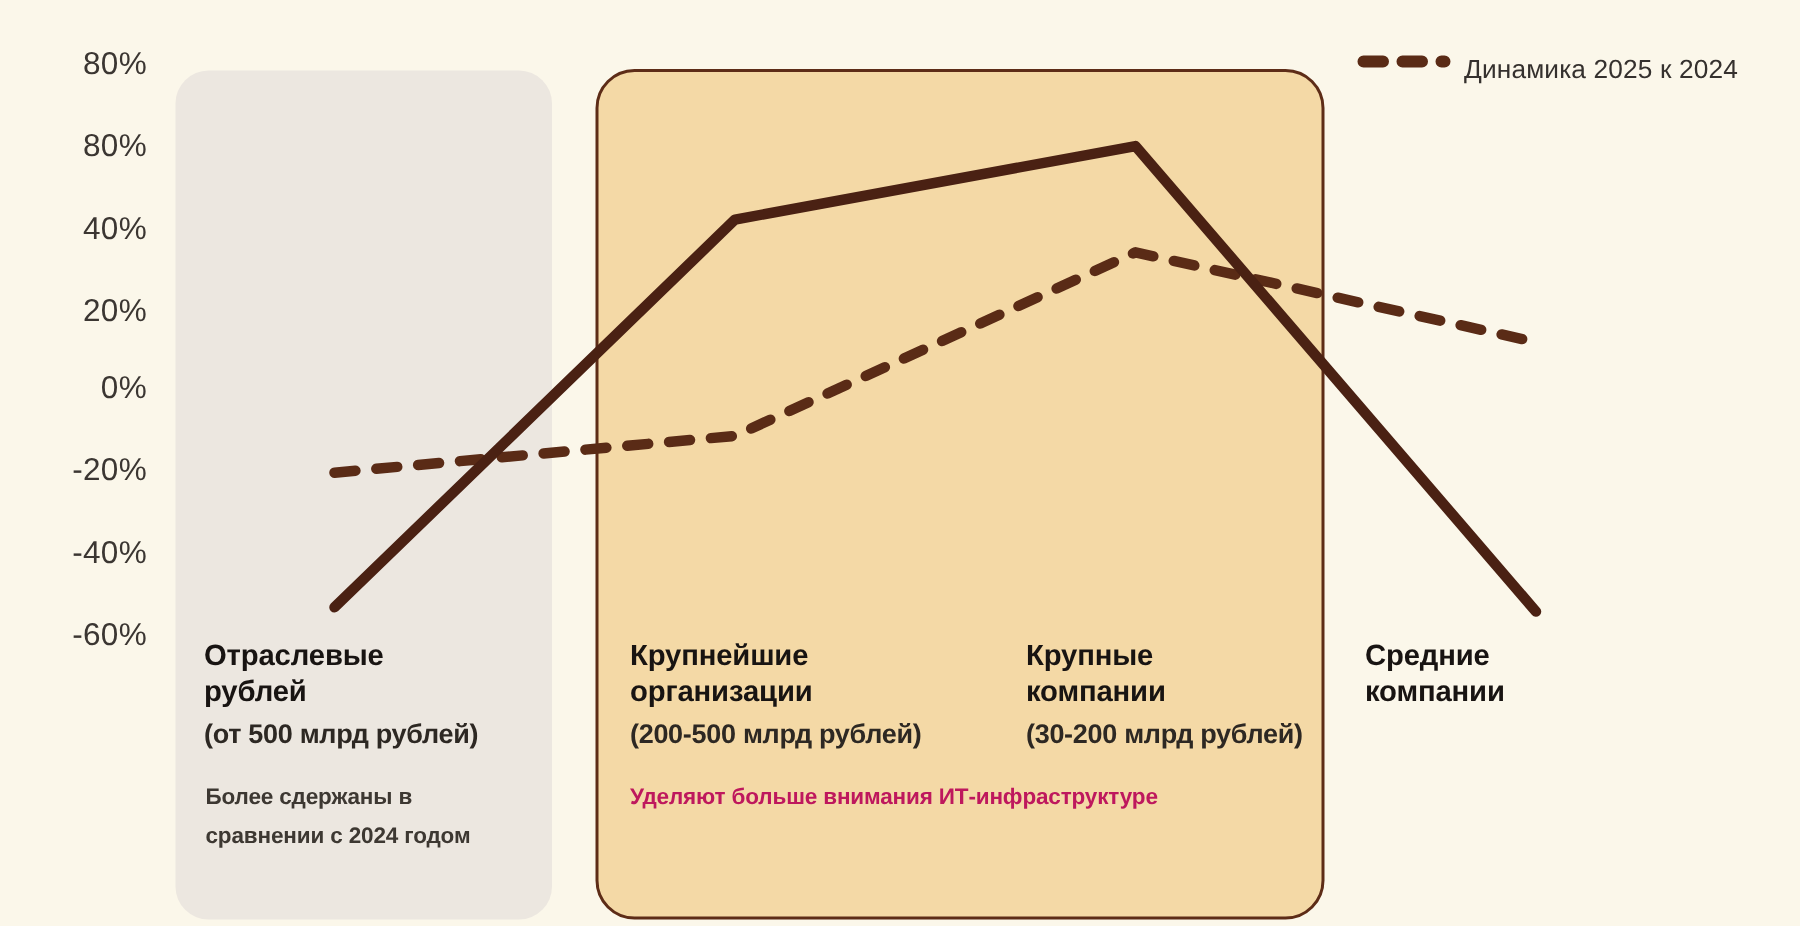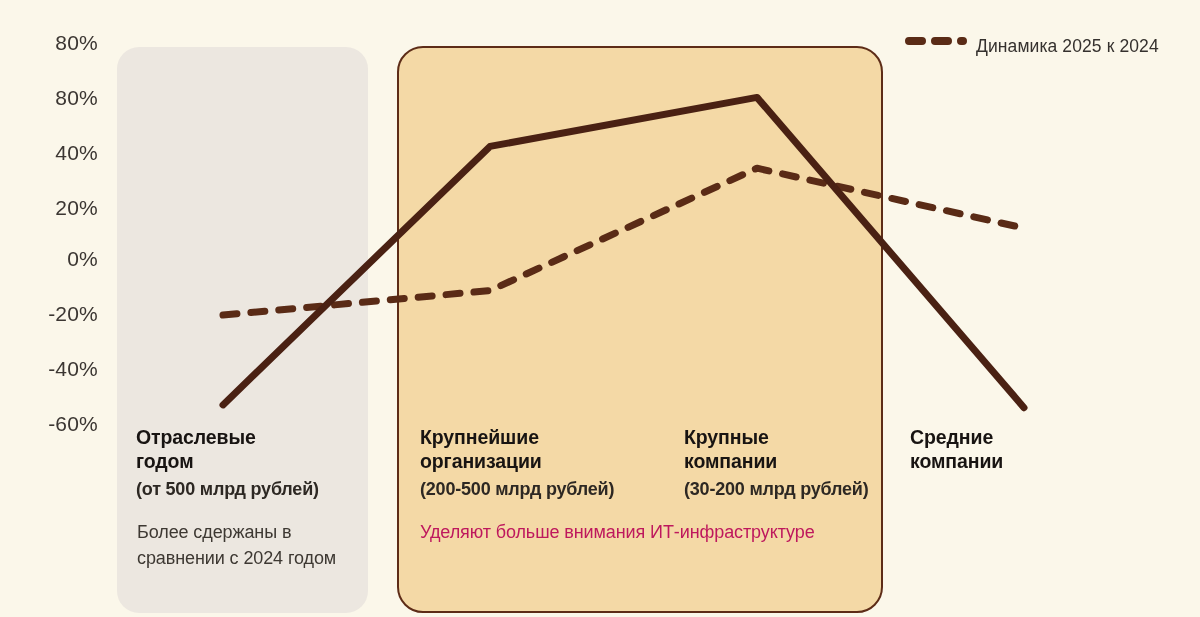--- a/index.html
+++ b/index.html
@@ -116,23 +116,24 @@
   }
 
   #cat-0 { left: 136px; top: 409px; }
   #cat-1 { left: 420px; top: 409px; width: 250px; }
   #cat-2 { left: 684px; top: 409px; width: 220px; }
   #cat-3 { left: 910px; top: 409px; width: 230px; }
 
   
   .note {
     position: absolute;
-    font-size: 18px;
+    font-size: 15px;
     line-height: 26px;
     letter-spacing: -0.1px;
+    font-weight: bold;
   }
   #note-leaders {
     left: 137px; top: 503px;
     width: 220px;
     color: #3d3832;
   }
   #note-focus {
     left: 420px; top: 503px;
     width: 420px;
     color: #be185d;
@@ -169,21 +170,21 @@
           <line x1="4" y1="5" x2="58" y2="5" stroke="#5a2b16" stroke-width="8" stroke-linecap="round" stroke-dasharray="13 13"></line>
         </svg>
       </span>
       <span class="legend-label">Динамика 2025 к 2024</span>
     </div>
   </div>
 
   <div class="cat" id="cat-0">
     <div class="cat-title">
       <span>Отраслевые</span><br>
-      <span>годом</span>
+      <span>рублей</span>
     </div>
     <div class="cat-range">(от 500 млрд рублей)</div>
   </div>
 
   <div class="cat" id="cat-1">
     <div class="cat-title">
       <span>Крупнейшие</span><br>
       <span>организации</span>
     </div>
     <div class="cat-range">(200-500 млрд рублей)</div>

